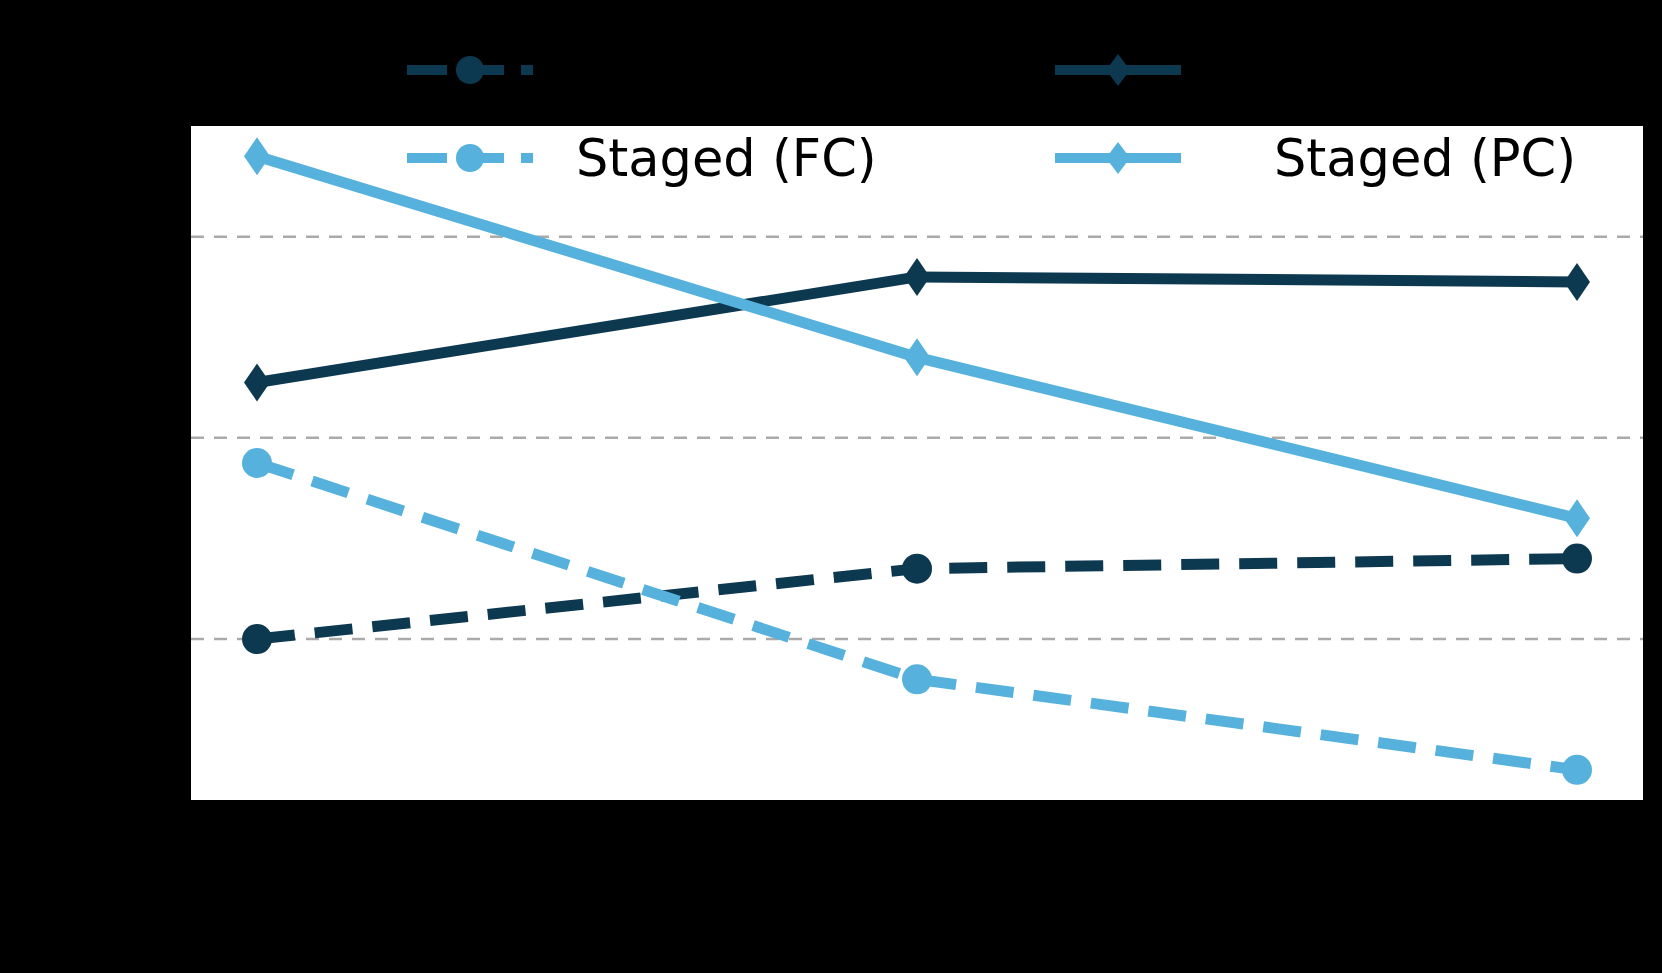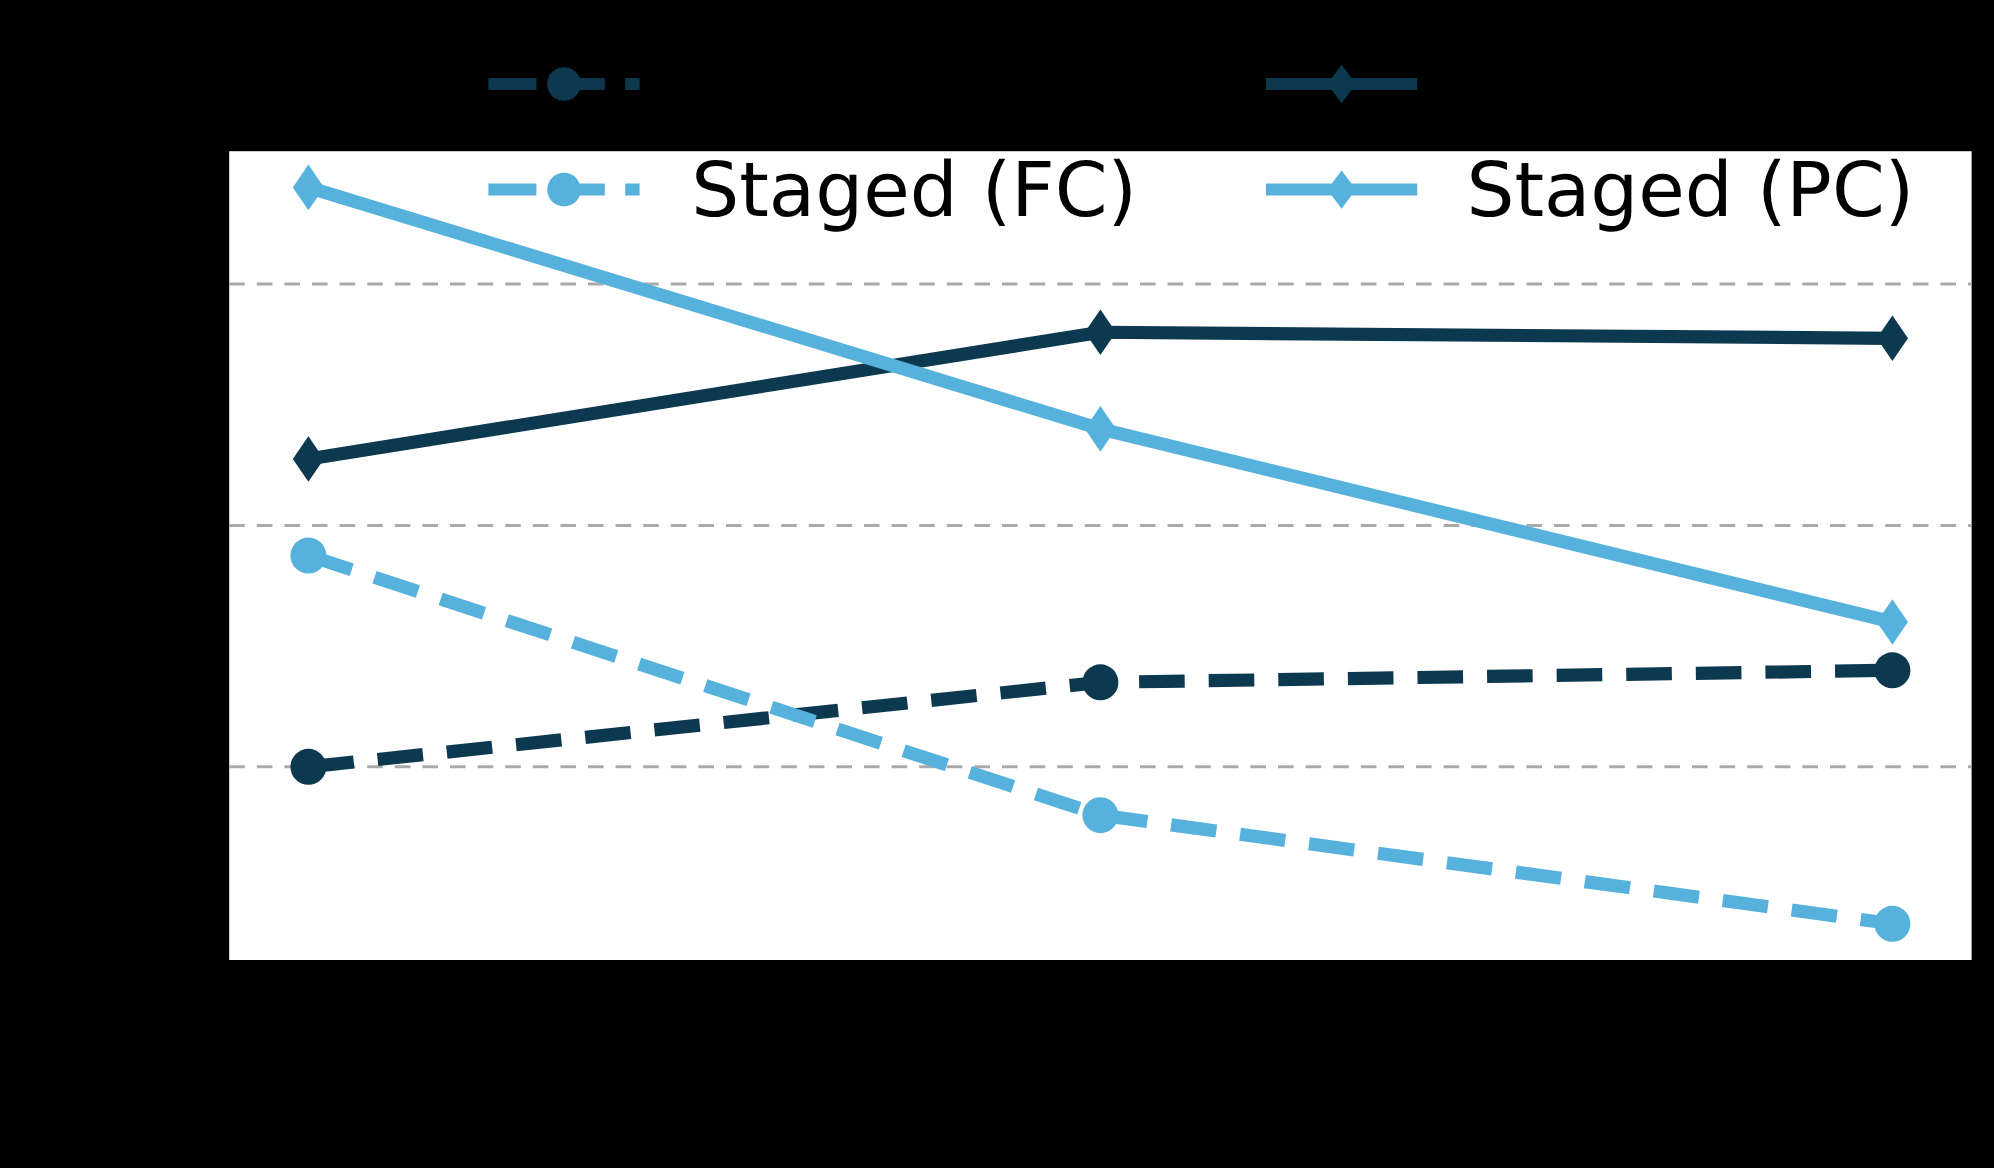--- a/index.html
+++ b/index.html
@@ -18,30 +18,30 @@
   .figure svg {
     position: absolute;
     left: 0;
     top: 0;
     width: 1662px;
     height: 973px;
     display: block;
   }
   .legend-label {
     position: absolute;
-    font-size: 63px;
+    font-size: 51px;
     line-height: 64px;
     color: #000000;
     white-space: nowrap;
     letter-spacing: 0px;
   }
   .legend-label.row1 { top: 38px; }   
   .legend-label.row2 { top: 127px; }
   .legend-label.col1 { left: 576px; }
-  .legend-label.col2 { left: 1222px; }
+  .legend-label.col2 { left: 1274px; }
 </style>
 </head>
 <body>
 
 <div class="figure">
   <svg id="chart" viewBox="0 0 1662 973">
       <rect x="191" y="126" width="1452" height="674" fill="#ffffff"></rect>
       <line x1="191" x2="1643" y1="639.044776119403" y2="639.044776119403" stroke="#aaaaaa" stroke-width="2.5" stroke-dasharray="13 10"></line>
       <line x1="191" x2="1643" y1="437.85074626865674" y2="437.85074626865674" stroke="#aaaaaa" stroke-width="2.5" stroke-dasharray="13 10"></line>
       <line x1="191" x2="1643" y1="236.65671641791045" y2="236.65671641791045" stroke="#aaaaaa" stroke-width="2.5" stroke-dasharray="13 10"></line>

